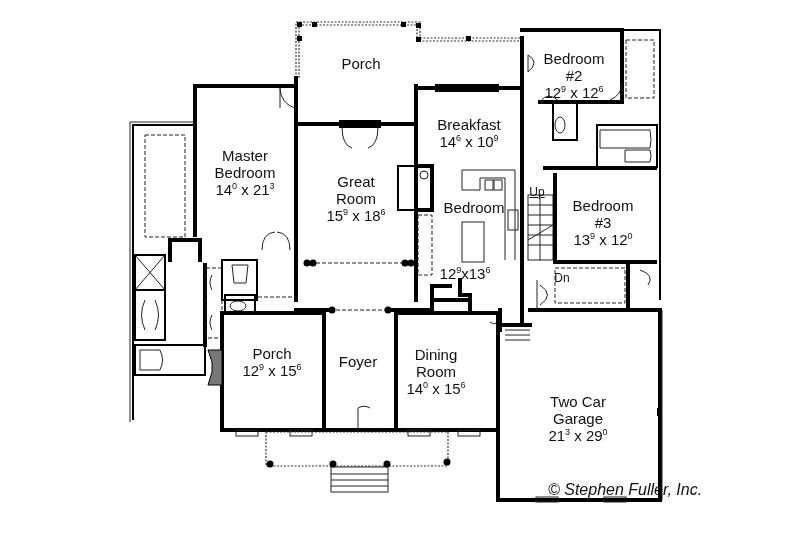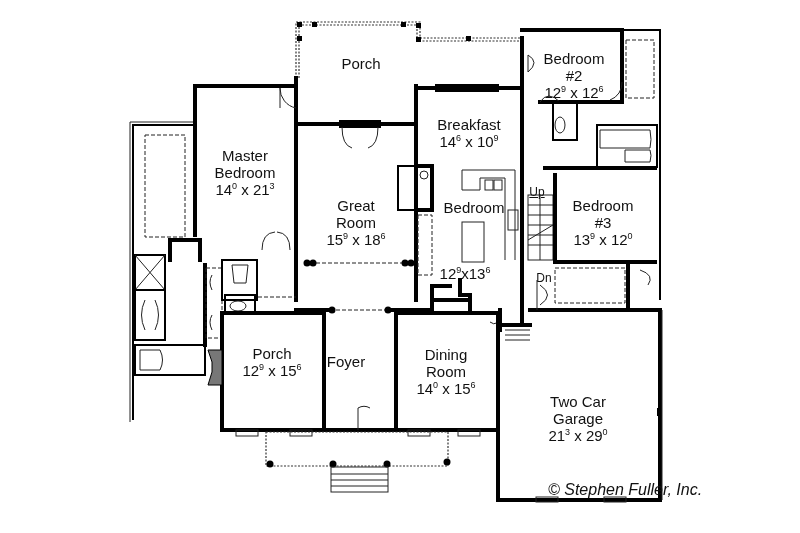--- a/index.html
+++ b/index.html
@@ -204,21 +204,21 @@
 <div class="label" style="left:361px;top:55px;">
   <span>Porch</span>
 </div>
 
 <div class="label" style="left:245px;top:147px;">
   <span class="dim">Master</span>
   <span class="dim">Bedroom</span>
   <span class="dim"><span>14</span><sup>0</sup><span> x </span><span>21</span><sup>3</sup></span>
 </div>
 
-<div class="label" style="left:356px;top:173px;margin-top:24px;">
+<div class="label" style="left:356px;top:173px;">
   <span class="dim">Great</span>
   <span class="dim">Room</span>
   <span class="dim"><span>15</span><sup>9</sup><span> x </span><span>18</span><sup>6</sup></span>
 </div>
 
 <div class="label" style="left:469px;top:116px;">
   <span class="dim">Breakfast</span>
   <span class="dim"><span>14</span><sup>6</sup><span> x </span><span>10</span><sup>9</sup></span>
 </div>
 
@@ -235,32 +235,32 @@
   <span class="dim"><span>12</span><sup>9</sup><span> x </span><span>12</span><sup>6</sup></span>
 </div>
 
 <div class="label" style="left:603px;top:197px;">
   <span class="dim">Bedroom</span>
   <span class="dim">#3</span>
   <span class="dim"><span>13</span><sup>9</sup><span> x </span><span>12</span><sup>0</sup></span>
 </div>
 
 <div class="label small" style="left:537px;top:184px;text-decoration:underline;">Up</div>
-<div class="label small" style="left:544px;top:270px;">Dn</div>
+<div class="label small" style="left:562px;top:270px;">Dn</div>
 
 <div class="label" style="left:272px;top:345px;">
   <span class="dim">Porch</span>
   <span class="dim"><span>12</span><sup>9</sup><span> x </span><span>15</span><sup>6</sup></span>
 </div>
 
-<div class="label" style="left:346px;top:353px;">
+<div class="label" style="left:358px;top:353px;">
   <span class="dim">Foyer</span>
 </div>
 
-<div class="label" style="left:446px;top:346px;">
+<div class="label" style="left:436px;top:346px;">
   <span class="dim">Dining</span>
   <span class="dim">Room</span>
   <span class="dim"><span>14</span><sup>0</sup><span> x </span><span>15</span><sup>6</sup></span>
 </div>
 
 <div class="label" style="left:578px;top:393px;">
   <span class="dim">Two Car</span>
   <span class="dim">Garage</span>
   <span class="dim"><span>21</span><sup>3</sup><span> x </span><span>29</span><sup>0</sup></span>
 </div>

